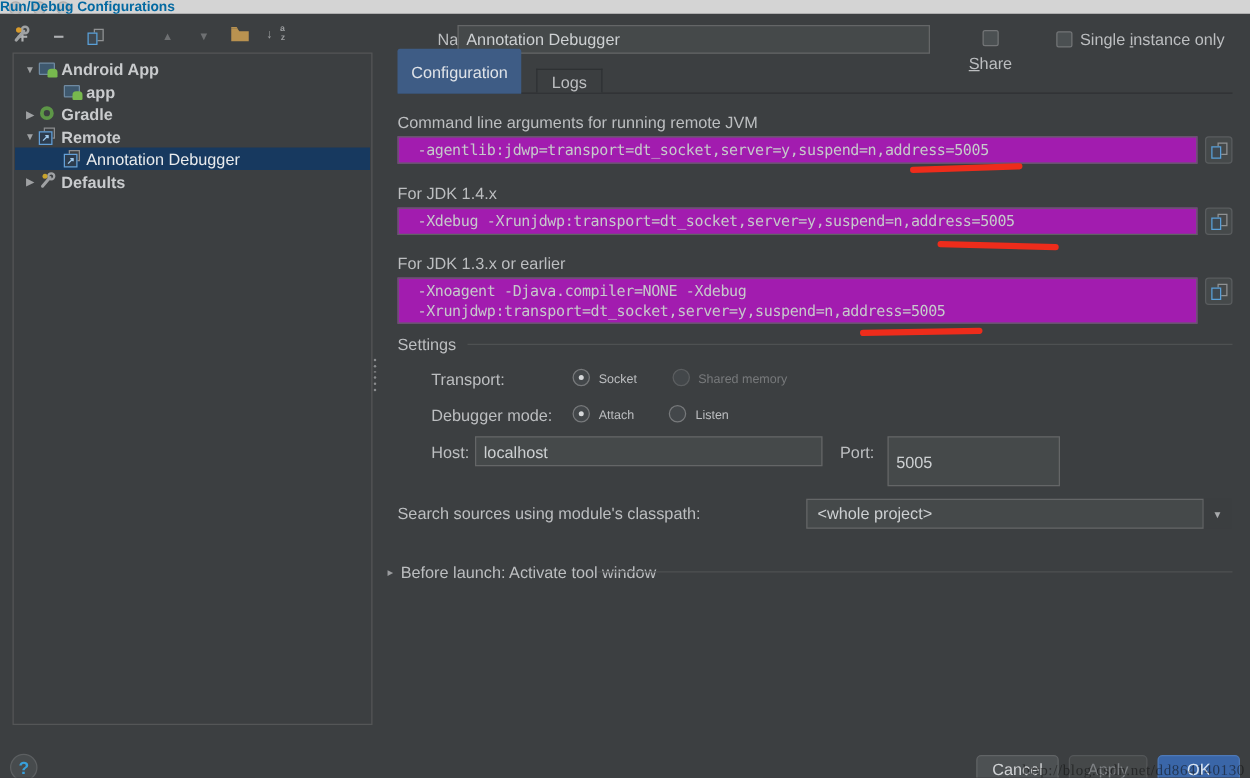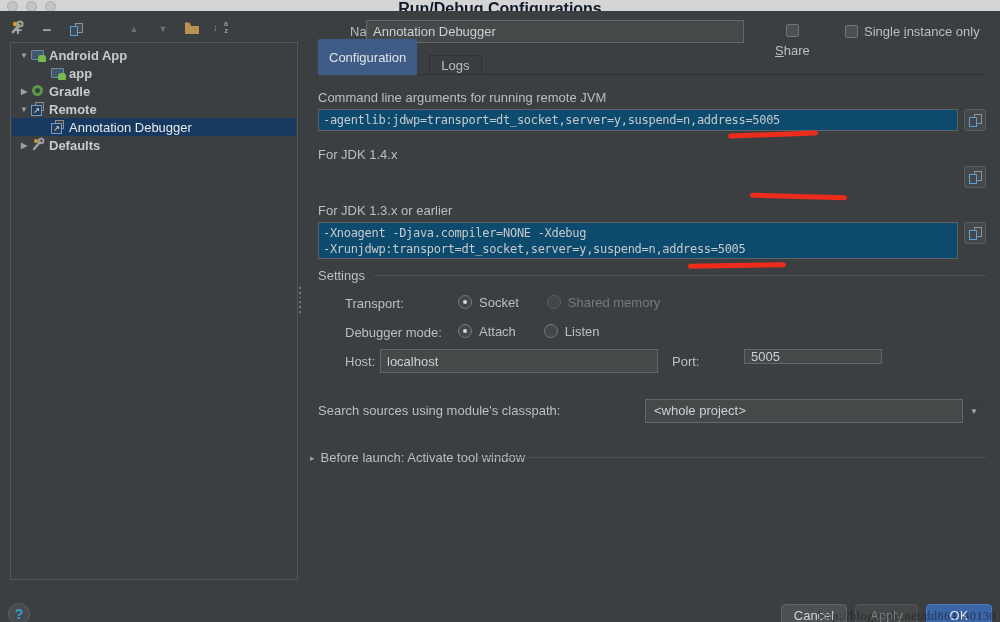--- a/index.html
+++ b/index.html
@@ -3,21 +3,21 @@
 <meta charset="utf-8">
 <style>
   * { margin:0; padding:0; box-sizing:border-box; }
   html,body { width:1000px; height:622px; overflow:hidden; }
   body { font-family:"Liberation Sans", sans-serif; background:#3c3f41; position:relative; }
 
   
   .titlebar { position:absolute; left:0; top:0; width:1000px; height:11px; background:#d4d4d4; overflow:hidden; z-index:50; }
   .traffic { position:absolute; top:1px; width:11px; height:11px; border-radius:50%; background:#c3c3c3; border:1px solid #ababab; }
   .t1{left:7px} .t2{left:26px} .t3{left:45px}
-  .win-title { position:absolute; left:0; right:0; top:0; text-align:center; font-size:16px; color:#0f172a; font-weight:bold; }
+  .win-title { position:absolute; left:0; right:0; top:0; text-align:left; font-size:11px; color:#0369a1; font-weight:bold; }
 
   .dialog { position:absolute; left:0; top:11px; width:1000px; height:611px; background:#3c3f41; }
 
   
   .toolbar { position:absolute; left:8px; top:8px; height:20px; display:flex; align-items:center; gap:9px; }
   .tbtn { width:20px; height:20px; display:flex; align-items:center; justify-content:center; color:#afb1b3; font-size:15px; font-weight:bold; }
   .tbtn.dim { color:#6e7072; }
   .arr { font-size:9px; }
   .sorticon { position:relative; width:16px; height:16px; color:#9a9c9e; }
   .sorticon .darr { position:absolute; left:0; top:1px; font-size:10px; }
@@ -38,40 +38,40 @@
   .ic-android .fold { position:absolute; left:1px; top:3px; width:13px; height:10px; background:#3e586e; border:1px solid #6f8aa2; border-radius:1px; }
   .ic-android .bot  { position:absolute; right:0px; bottom:1px; width:8px; height:7px; background:#77b94e; border-radius:3px 3px 1px 1px; }
   .ic-gradle .ring { position:absolute; left:2px; top:2px; width:11px; height:11px; border:3px solid #5d9647; border-radius:50%; background:#3c3f41; }
   .ic-remote .back { position:absolute; left:5px; top:1px; width:9px; height:9px; border:1px solid #8b8d8f; background:#3c3f41; }
   .ic-remote .front{ position:absolute; left:1px; top:4px; width:11px; height:11px; border:1px solid #63a0d8; background:#2c3c4e; color:#9fc8ea; font-size:8px; line-height:9px; text-align:center; font-weight:bold; }
   .ic-wrench svg { position:absolute; left:0; top:0; }
 
   
   .lbl { position:absolute; font-size:13px; color:#bcbec0; white-space:nowrap; }
   .input { position:absolute; background:#45494a; border:1px solid #646667; color:#cdd0d2; font-size:13px; font-family:"Liberation Sans",sans-serif; padding:0 6px; outline:none; }
-  .mono-field { position:absolute; left:318px; width:640px; background:#0c4a6e; border:1px solid #5f6264; color:#c6c9cb; font-family:"DejaVu Sans Mono", monospace; font-size:12px; letter-spacing:-0.3px; padding:2px 4px; line-height:16px; white-space:pre; overflow:hidden; }
+  .mono-field { position:absolute; left:318px; width:640px; background:#a21caf; border:1px solid #5f6264; color:#c6c9cb; font-family:"DejaVu Sans Mono", monospace; font-size:12px; letter-spacing:-0.3px; padding:2px 15px; line-height:16px; white-space:pre; overflow:hidden; }
   .copy-btn { position:absolute; left:964px; width:22px; height:22px; background:#45494a; border:1px solid #5a5d5f; border-radius:3px; display:flex; align-items:center; justify-content:center; }
   .copy-ic { position:relative; width:13px; height:13px; }
   .copy-ic .b { position:absolute; right:0; top:0; width:8px; height:10px; border:1px solid #909294; background:#45494a; }
   .copy-ic .f { position:absolute; left:0; bottom:0; width:8px; height:10px; border:1px solid #5aa0d8; background:#3f4850; }
 
   .checkbox { width:13px; height:13px; background:#4b5052; border:1px solid #737577; border-radius:2px; flex:none; }
   .cbx-wrap { position:absolute; display:flex; align-items:center; gap:6px; font-size:13px; color:#bcbec0; }
   .mn { text-decoration:underline; }
 
   
   .tabbar { position:absolute; left:318px; top:42px; right:14px; height:22px; display:flex; align-items:flex-end; border-bottom:1px solid #2e3133; }
   .tab { font-size:13px; color:#bcbec0; padding:0 11px; display:flex; align-items:center; }
   .tab.selected { background:#3e5c85; color:#dfe3e8; height:36px; margin-bottom:-1px; border-radius:2px 2px 0 0; }
   .tab.plain { background:#3b3e40; border:1px solid #2e3133; border-bottom:none; height:19px; margin-left:12px; }
 
   .radio { width:14px; height:14px; border-radius:50%; background:#43474a; border:1px solid #77797b; flex:none; position:relative; }
   .radio.on::after { content:""; position:absolute; left:4px; top:4px; width:4px; height:4px; border-radius:50%; background:#d6d8da; }
   .radio.dis { border-color:#5b5e60; background:#404object446; }
-  .opt { display:flex; align-items:flex-start; gap:7px; font-size:13px; color:#bcbec0; }
+  .opt { display:flex; align-items:flex-end; gap:7px; font-size:10px; color:#bcbec0; }
   .opt.dis { color:#77797b; }
   .optrow { position:absolute; display:flex; align-items:center; }
 
   .hline { position:absolute; height:1px; background:#4e5152; }
 
   .combo { position:absolute; left:645px; top:388px; width:340px; height:24px; display:flex; }
   .combo-val { flex:1; background:#45494a; border:1px solid #646667; color:#cdd0d2; font-size:13px; padding:2px 8px; line-height:18px; }
   .combo-arrow { width:22px; background:#3b3e40; border:1px solid #606round365; border-left:none; display:flex; align-items:center; justify-content:center; color:#a9abad; font-size:8px; }
 
   .before-launch { position:absolute; left:310px; top:439px; display:flex; align-items:center; gap:6px; font-size:13px; color:#bcbec0; }
@@ -228,20 +228,21 @@
   <div class="mono-field" style="top:98px; height:22px;">-agentlib:jdwp=transport=dt_socket,server=y,suspend=n,address=5005</div>
   <div class="copy-btn" style="top:98px;">
     <span class="copy-ic">
         <span class="b"></span>
         <span class="f"></span>
       </span>
   </div>
   <div class="redmark" style="left:728px; top:121px; width:90px; transform:rotate(-2deg);"></div>
 
   <div class="lbl" style="left:318px; top:136px;">For JDK 1.4.x</div>
+  <div class="mono-field" style="top:155px; height:22px;">-Xdebug -Xrunjdwp:transport=dt_socket,server=y,suspend=n,address=5005</div>
   <div class="copy-btn" style="top:155px;">
     <span class="copy-ic">
         <span class="b"></span>
         <span class="f"></span>
       </span>
   </div>
   <div class="redmark" style="left:750px; top:183px; width:97px; transform:rotate(1.5deg);"></div>
 
   <div class="lbl" style="left:318px; top:192px;">For JDK 1.3.x or earlier</div>
   <div class="mono-field" style="top:211px; height:37px;"><span>-Xnoagent -Djava.compiler=NONE -Xdebug</span><br><span>-Xrunjdwp:transport=dt_socket,server=y,suspend=n,address=5005</span></div>
@@ -276,21 +277,21 @@
       </span>
     <span class="opt">
         <span class="radio"></span>
         <span>Listen</span>
       </span>
   </div>
 
   <div class="lbl" style="left:345px; top:343px;">Host:</div>
   <input class="input" style="left: 380px; top: 338px; width: 278px; height: 24px;" value="localhost">
   <div class="lbl" style="left:672px; top:343px;">Port:</div>
-  <input class="input" style="left: 744px; top: 338px; width: 138px; height: 15px;" value="5005">
+  <input class="input" style="left: 710px; top: 338px; width: 138px; height: 40px;" value="5005">
 
   <div class="lbl" style="left:318px; top:392px;">Search sources using module's classpath:</div>
   <div class="combo">
     <div class="combo-val">&lt;whole project&gt;</div>
     <div class="combo-arrow">
         <span>▼</span>
       </div>
   </div>
 
   <div class="before-launch">

